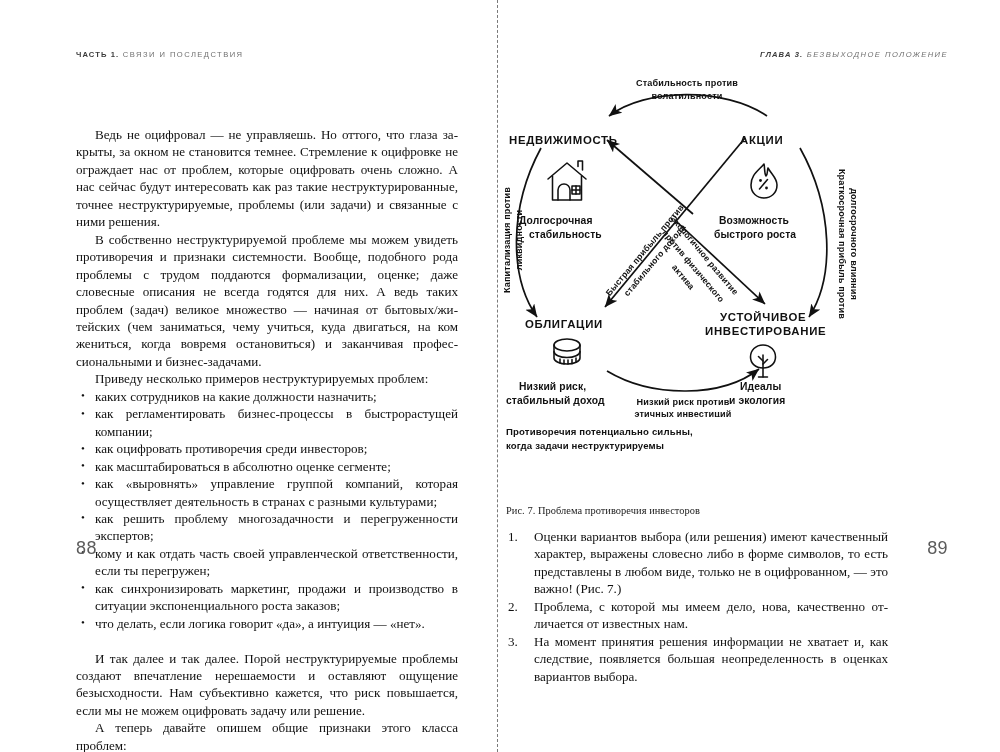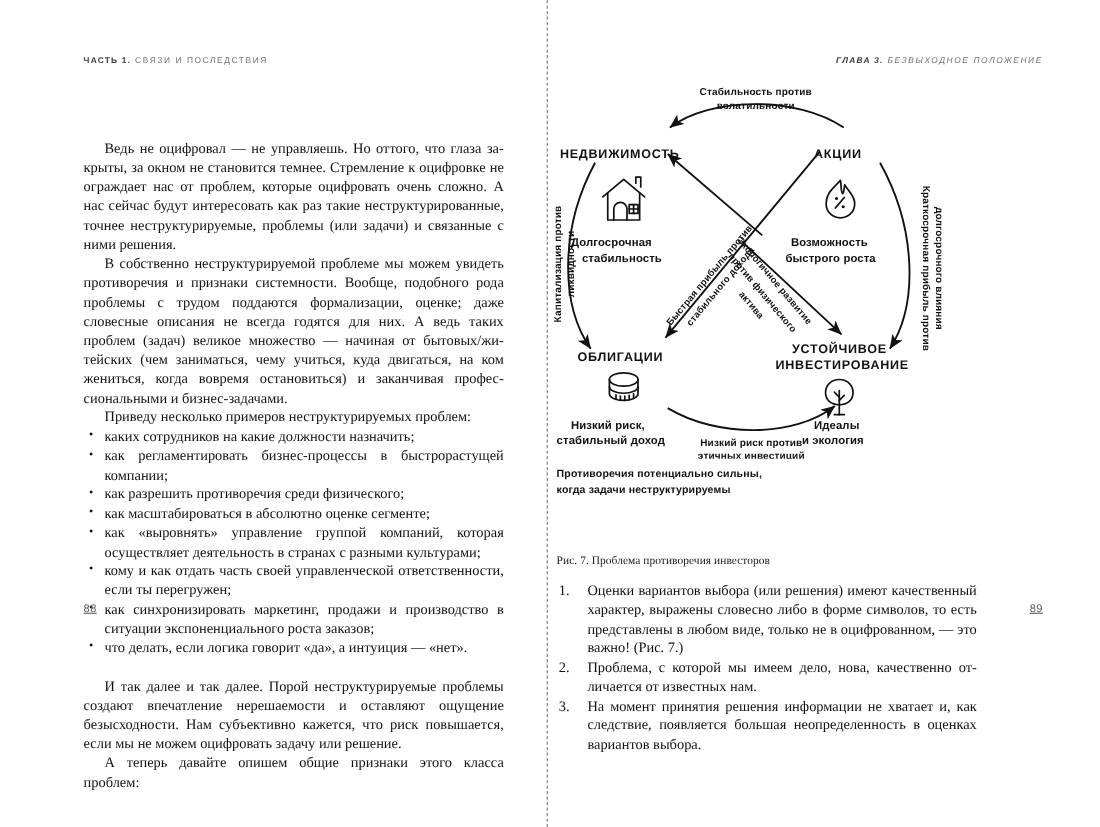--- a/index.html
+++ b/index.html
@@ -111,24 +111,23 @@
     text-align: left;
   }
 
   .gapline { height: 17.45px; }
 
   
   .folio {
     position: absolute;
     bottom: 27px;
     font-family: "Liberation Sans", sans-serif;
-    font-size: 10px;
+    font-size: 18px;
     color: #5b5b5b;
     letter-spacing: 0.4px;
-    text-decoration: underline;
   }
   .folio-left  { left: 76px; }
   .folio-right { right: 52px; }
 
   
   .figure {
     position: absolute;
     left: 566px;
     top: 72px;
     width: 380px;
@@ -186,23 +185,24 @@
     </div>
 
     <div class="col col-left">
       <p class="para">Ведь не оцифровал — не управляешь. Но оттого, что глаза за­крыты, за окном не становится темнее. Стремление к оцифровке не ограждает нас от проблем, которые оцифровать очень сложно. А нас сейчас будут интересовать как раз такие неструктури­рованные, точнее неструктурируемые, проблемы (или задачи) и связанные с ними решения.</p>
       <p class="para">В собственно неструктурируемой проблеме мы можем уви­деть противоречия и признаки системности. Вообще, подоб­ного рода проблемы с трудом поддаются формализации, оценке; даже словесные описания не всегда годятся для них. А ведь таких проблем (задач) великое множество — начиная от бытовых/жи­тейских (чем заниматься, чему учиться, куда двигаться, на ком жениться, когда вовремя остановиться) и заканчивая профес­сиональными и бизнес-задачами.</p>
       <p class="para">Приведу несколько примеров неструктурируемых проблем:</p>
 
       <ul class="bullets">
         <li>каких сотрудников на какие должности назначить;</li>
         <li>как регламентировать бизнес-процессы в быстрорастущей компании;</li>
-        <li>как разрешить противоречия среди физического;</li>
+        <li>как оцифровать противоречия среди инвесторов;</li>
         <li>как масштабироваться в абсолютно оценке сегменте;</li>
         <li>как «выровнять» управление группой компаний, которая осуществляет деятельность в странах с разными культурами;</li>
+        <li>как решить проблему многозадачности и перегруженности экспертов;</li>
         <li>кому и как отдать часть своей управленческой ответствен­ности, если ты перегружен;</li>
         <li>как синхронизировать маркетинг, продажи и производство в ситуации экспоненциального роста заказов;</li>
         <li>что делать, если логика говорит «да», а интуиция — «нет».</li>
       </ul>
 
       <div class="gapline"></div>
 
       <p class="para">И так далее и так далее. Порой неструктурируемые про­блемы создают впечатление нерешаемости и оставляют ощу­щение безысходности. Нам субъективно кажется, что риск по­вышается, если мы не можем оцифровать задачу или решение.</p>
       <p class="para">А теперь давайте опишем общие признаки этого класса проблем:</p>
     </div>

